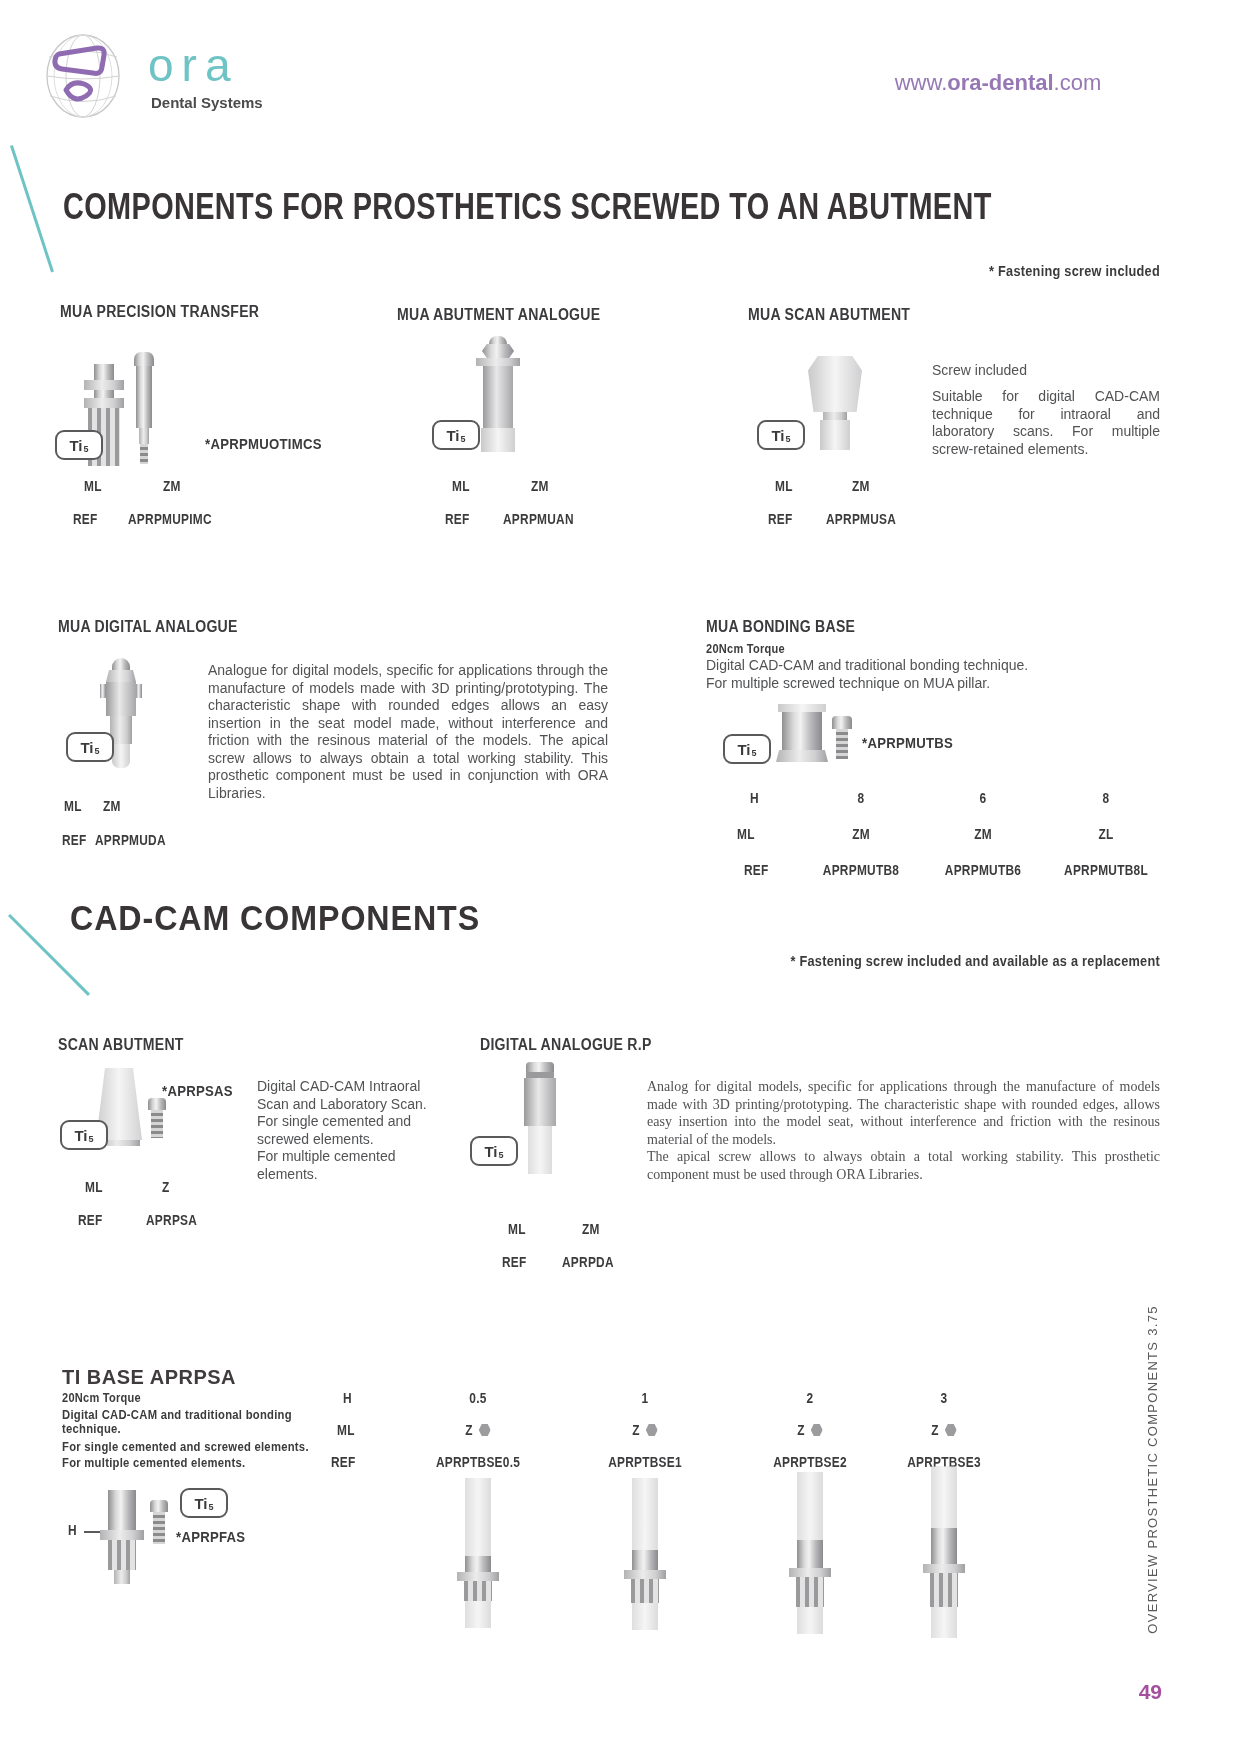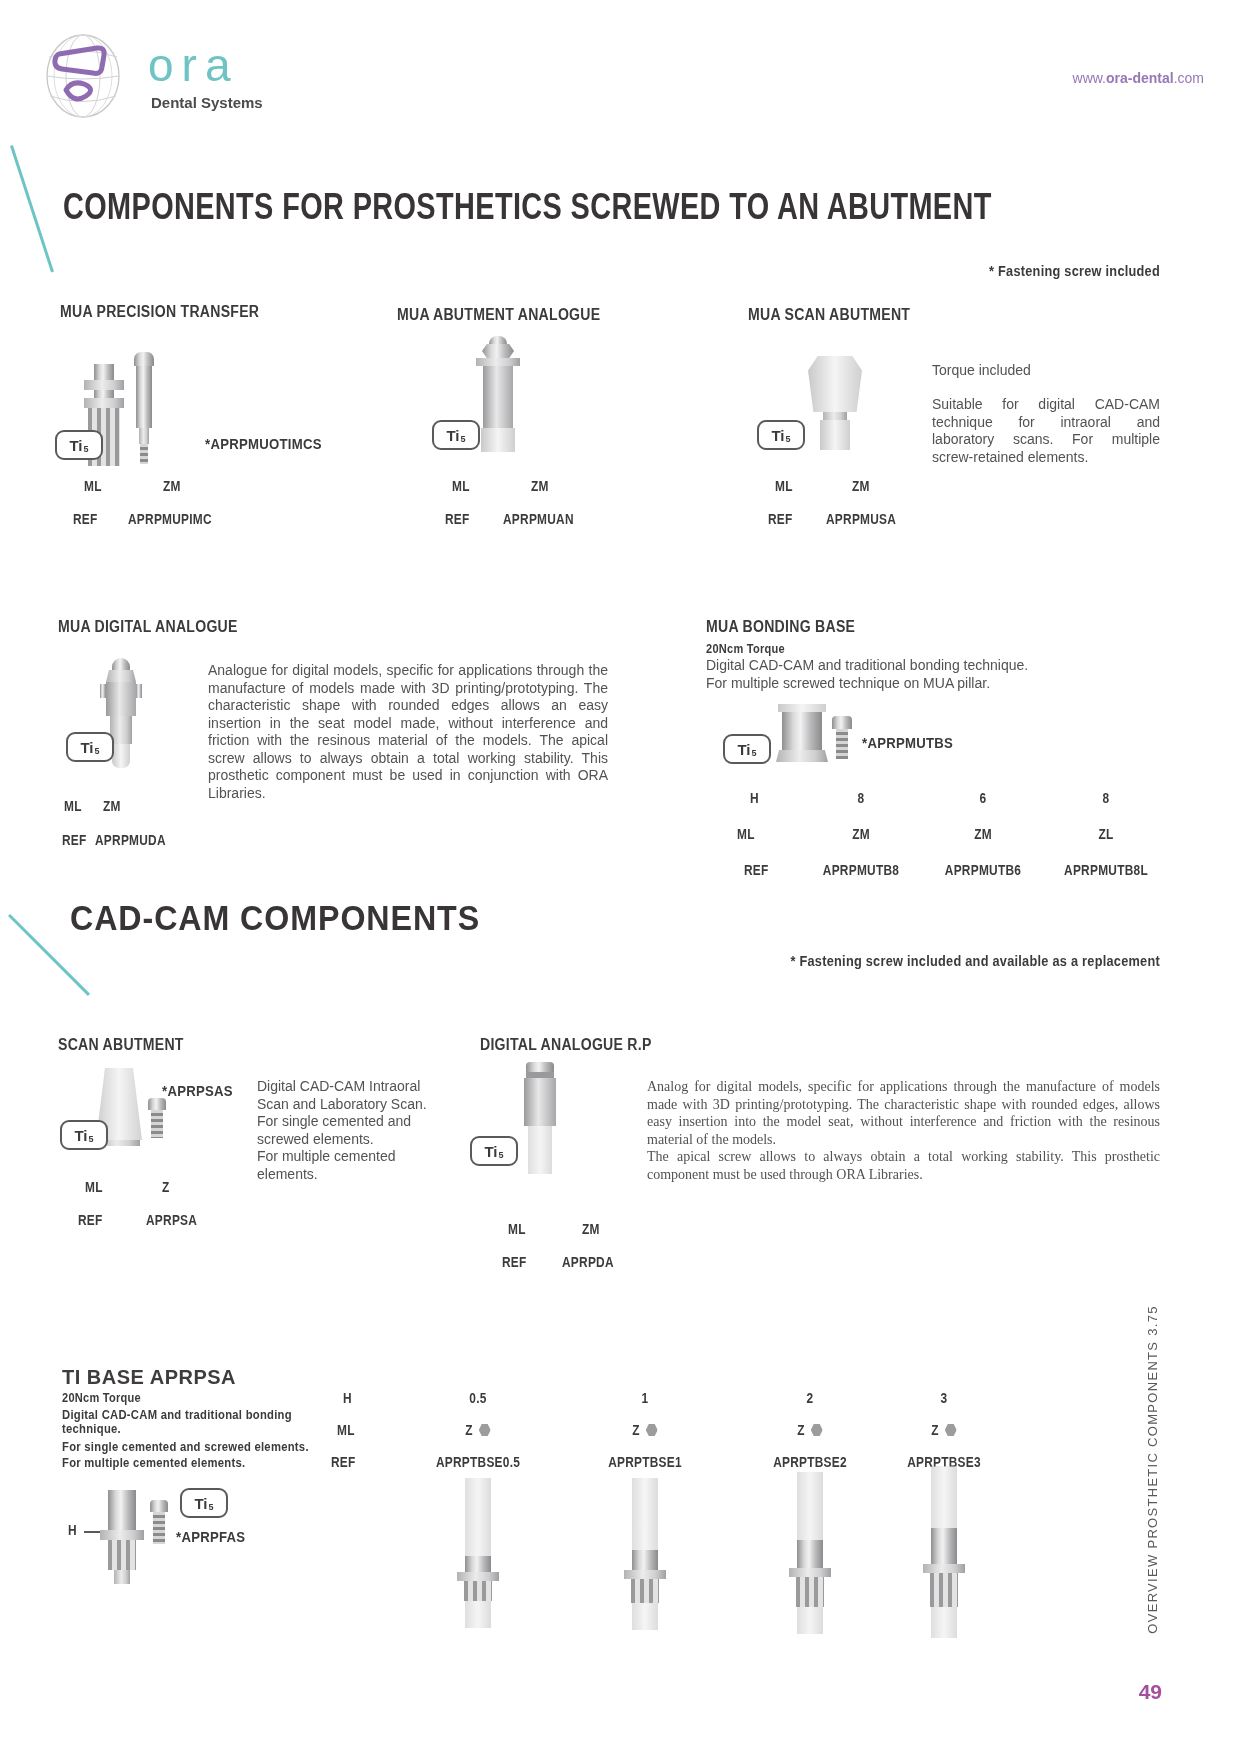--- a/index.html
+++ b/index.html
@@ -46,21 +46,21 @@
       <path d="M4 24 Q38 12 72 24" fill="none" stroke="#d2d2d3" stroke-width="1"></path>
       <path d="M2 43 Q38 49 74 43" fill="none" stroke="#d2d2d3" stroke-width="1"></path>
       <path d="M5 63 Q38 74 71 63" fill="none" stroke="#d2d2d3" stroke-width="1"></path>
       <path d="M14 21 L52 15 Q60 14 59 22 L57 34 Q56 42 48 40 L17 36 Q9 35 10 27 Q11 22 14 21 Z" fill="none" stroke="#8f6bb1" stroke-width="5" stroke-linejoin="round"></path>
       <path d="M21 57 Q29 71 41 63 Q51 56 39 51 Q27 47 21 57 Z" fill="none" stroke="#8f6bb1" stroke-width="5" stroke-linejoin="round"></path>
     </svg>
   </div>
   <div class="abs" style="left:148px;top:38px;font-size:46px;color:#6ec3c5;letter-spacing:8px;">ora</div>
   <div class="abs" style="left:151px;top:94px;font-size:15px;color:#4b4b4d;font-weight:600;">Dental Systems</div>
 
-  <div class="abs" style="left:904px;top:70px;width:300px;text-align:right;font-size:14px;color:#9678b5;"><span>www.</span><b>ora-dental</b><span>.com</span></div>
+  <div class="abs" style="left:848px;top:70px;width:300px;text-align:center;font-size:22px;color:#9678b5;"><span>www.</span><b>ora-dental</b><span>.com</span></div>
 
   <div class="teal-line" style="left:10px;top:146px;height:133px;transform:rotate(-18deg);transform-origin:0 0;"></div>
   <div class="teal-line" style="left:8px;top:916px;height:113px;transform:rotate(-45deg);transform-origin:0 0;"></div>
 
   <div class="abs cond" style="left:63px;top:186px;font-size:37px;transform:scaleX(.78);letter-spacing:.5px;color:#393536;">COMPONENTS FOR PROSTHETICS SCREWED TO AN ABUTMENT</div>
   <div class="abs cond cond-r" style="left:860px;top:262px;width:300px;text-align:right;font-size:15px;">* Fastening screw included</div>
 
   <div class="abs cond sect-title" style="left:60px;top:303px;">MUA PRECISION TRANSFER</div>
   <div class="abs" style="left:82px;top:352px;width:92px;height:116px;">
     <div class="m" style="left:12px;top:12px;width:20px;height:16px;"></div>
@@ -103,22 +103,22 @@
   <div class="abs cond sect-title" style="left:748px;top:306px;">MUA SCAN ABUTMENT</div>
   <div class="abs badge" style="left:757px;top:420px;">
     <span>Ti</span>
       <sub>5</sub>
   </div>
   <div class="abs" style="left:806px;top:356px;width:58px;height:94px;">
     <div class="mlight" style="left:2px;top:0;width:54px;height:56px;clip-path:polygon(18% 0,82% 0,100% 26%,90% 100%,10% 100%,0 26%);"></div>
     <div class="ml2" style="left:17px;top:56px;width:24px;height:8px;"></div>
     <div class="mlight" style="left:14px;top:64px;width:30px;height:30px;"></div>
   </div>
-  <div class="abs body-txt" style="left:932px;top:362px;width:228px;text-align:left;">Torque included</div>
-  <div class="abs body-txt" style="left:932px;top:396px;width:228px;">Suitable for digital CAD-CAM technique for intraoral and laboratory scans. For multiple screw-retained elements.</div>
+  <div class="abs body-txt" style="left:932px;top:362px;width:228px;text-align:left;">Screw included</div>
+  <div class="abs body-txt" style="left:932px;top:388px;width:228px;">Suitable for digital CAD-CAM technique for intraoral and laboratory scans. For multiple screw-retained elements.</div>
   <div class="abs cond lbl" style="left:775px;top:478px;">ML</div>
   <div class="abs cond lbl" style="left:852px;top:478px;">ZM</div>
   <div class="abs cond lbl" style="left:768px;top:511px;">REF</div>
   <div class="abs cond lbl" style="left:826px;top:511px;">APRPMUSA</div>
 
   <div class="abs cond sect-title" style="left:58px;top:618px;">MUA DIGITAL ANALOGUE</div>
   <div class="abs" style="left:98px;top:658px;width:46px;height:114px;">
     <div class="m" style="left:14px;top:0;width:18px;height:12px;border-radius:9px 9px 0 0;"></div>
     <div class="ml2" style="left:8px;top:12px;width:30px;height:12px;clip-path:polygon(10% 0,90% 0,100% 100%,0 100%);"></div>
     <div class="m" style="left:2px;top:26px;width:6px;height:14px;"></div>

